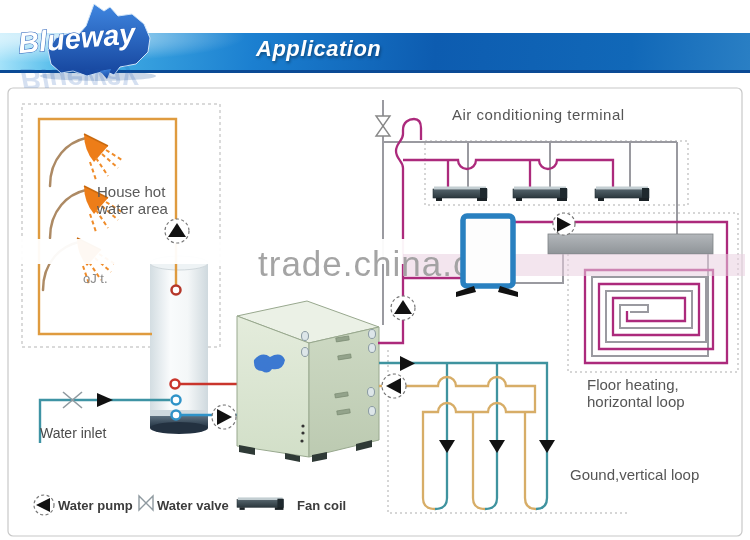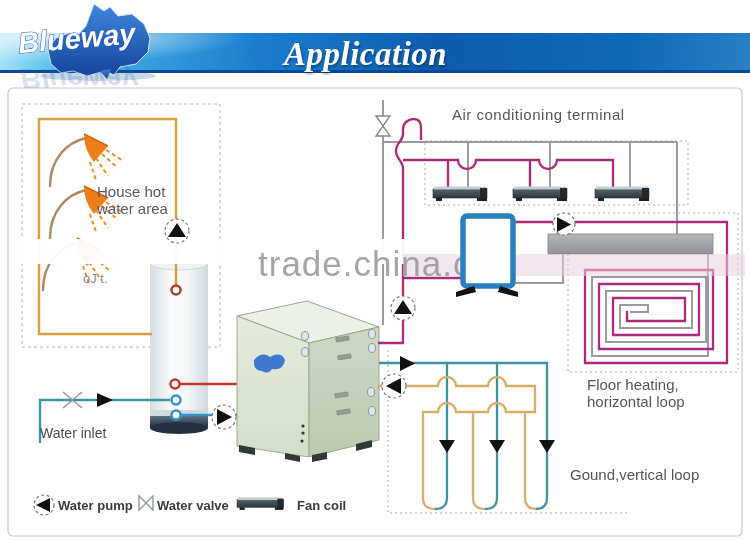--- a/index.html
+++ b/index.html
@@ -3,22 +3,22 @@
 <meta charset="utf-8">
 <style>
   html,body{margin:0;padding:0;background:#fff;}
   .page{position:relative;width:750px;height:540px;background:#ffffff;overflow:hidden;
         font-family:"Liberation Sans", sans-serif;}
   .banner{position:absolute;left:0;top:33px;width:750px;height:37px;z-index:1;
       background:linear-gradient(95deg,#a8e4fa 0%,#49b6e8 9%,#1b7fd0 34%,#0d5cb0 58%,#1168b8 84%,#2a7fc4 100%);
       border-bottom:3px solid #0a4a95;}
   .banner::before{content:"";position:absolute;left:0;top:0;width:40%;height:100%;
       background:radial-gradient(ellipse at 18% 10%,rgba(255,255,255,.75),rgba(255,255,255,0) 55%);}
-  .banner-title{position:absolute;left:284px;top:3px;color:#ffffff;font-size:33px;font-weight:bold;
-      font-style:italic;letter-spacing:.5px;text-shadow:1px 2px 3px rgba(0,0,0,.38);font-family:Liberation Serif, serif;}
+  .banner-title{position:absolute;left:256px;top:3px;color:#ffffff;font-size:22px;font-weight:bold;
+      font-style:italic;letter-spacing:.5px;text-shadow:1px 2px 3px rgba(0,0,0,.38);}
   .logo-wrap{position:absolute;left:6px;top:0;z-index:3;}
   .scene{position:absolute;left:0;top:0;z-index:2;}
   svg text{font-family:"Liberation Sans", sans-serif;}
 </style>
 </head>
 <body>
 
 <div class="page">
 
   <div class="banner">

